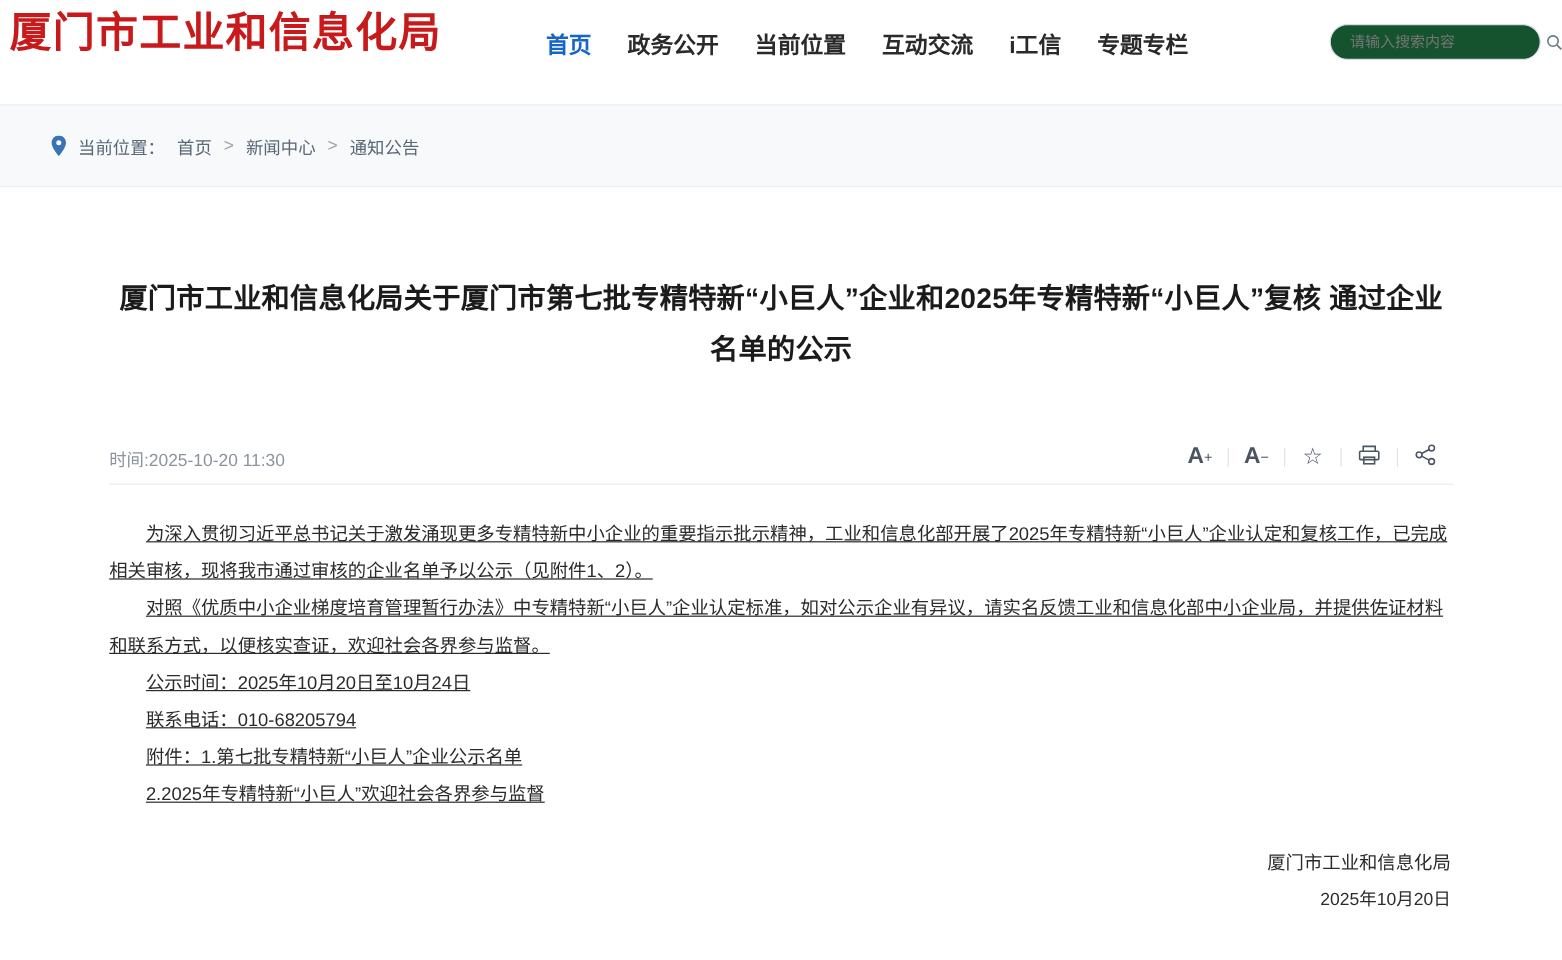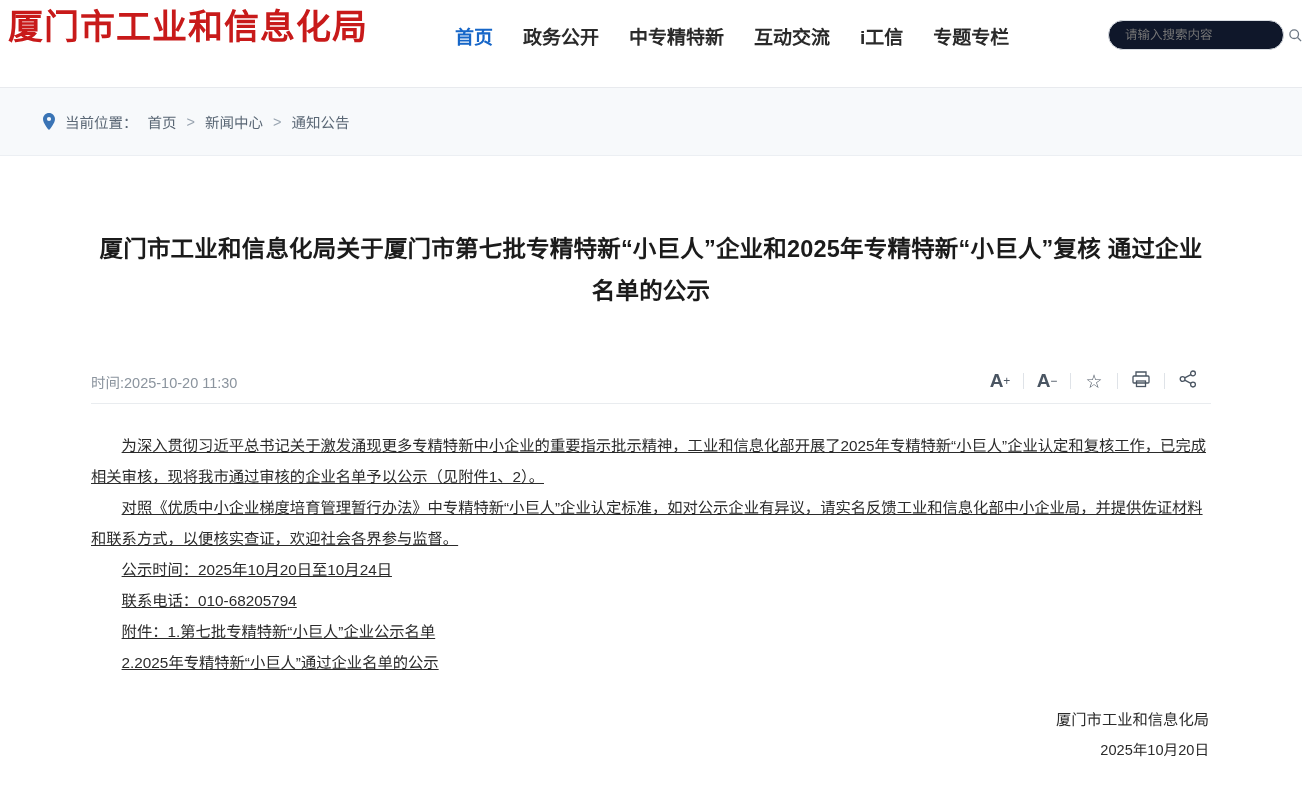--- a/index.html
+++ b/index.html
@@ -63,21 +63,21 @@
   .search-box {
     flex: 0 0 auto;
     margin: 20px 18px 0 0;
     width: 176px;
     height: 30px;
     border: 1px solid #d9dde3;
     border-radius: 16px;
     display: flex;
     align-items: center;
     padding: 0 6px 0 14px;
-    background: #0f172a;
+    background: #14532d;
   }
   .search-box input {
     border: 0;
     outline: 0;
     flex: 1 1 auto;
     font-size: 12.5px;
     color: #9aa1aa;
     font-family: "Liberation Sans", sans-serif;
     background: transparent;
   }
@@ -164,21 +164,21 @@
 <body>
 
 <div class="site-header">
   <div class="brand">
     <div class="brand-title">厦门市工业和信息化局</div>
   </div>
 
   <nav class="main-nav">
     <span class="nav-item active">首页</span>
     <span class="nav-item">政务公开</span>
-    <span class="nav-item">中专精特新</span>
+    <span class="nav-item">当前位置</span>
     <span class="nav-item">互动交流</span>
     <span class="nav-item">i工信</span>
     <span class="nav-item">专题专栏</span>
   </nav>
 
   <div class="search-box">
     <input type="text" placeholder="请输入搜索内容" style="">
     <span class="search-btn">
       <svg width="15" height="15" viewBox="0 0 16 16" fill="none" stroke="#6b7682" stroke-width="1.4">
         <circle cx="6.6" cy="6.6" r="4.6"></circle>
@@ -247,21 +247,21 @@
         </div>
       </div>
     </div>
 
     <div class="body-text">
       <p class="indent">为深入贯彻习近平总书记关于激发涌现更多专精特新中小企业的重要指示批示精神，工业和信息化部开展了2025年专精特新“小巨人”企业认定和复核工作，已完成相关审核，现将我市通过审核的企业名单予以公示（见附件1、2）。</p>
       <p class="indent">对照《优质中小企业梯度培育管理暂行办法》中专精特新“小巨人”企业认定标准，如对公示企业有异议，请实名反馈工业和信息化部中小企业局，并提供佐证材料和联系方式，以便核实查证，欢迎社会各界参与监督。</p>
       <p class="indent">公示时间：2025年10月20日至10月24日</p>
       <p class="indent">联系电话：010-68205794</p>
       <p class="indent">附件：1.第七批专精特新“小巨人”企业公示名单</p>
-      <p class="indent">2.2025年专精特新“小巨人”通过企业名单的公示</p>
+      <p class="indent">2.2025年专精特新“小巨人”欢迎社会各界参与监督</p>
     </div>
 
     <div class="sign">
       <div>厦门市工业和信息化局</div>
       <div>2025年10月20日</div>
     </div>
 
   </div>
 </div>
 

